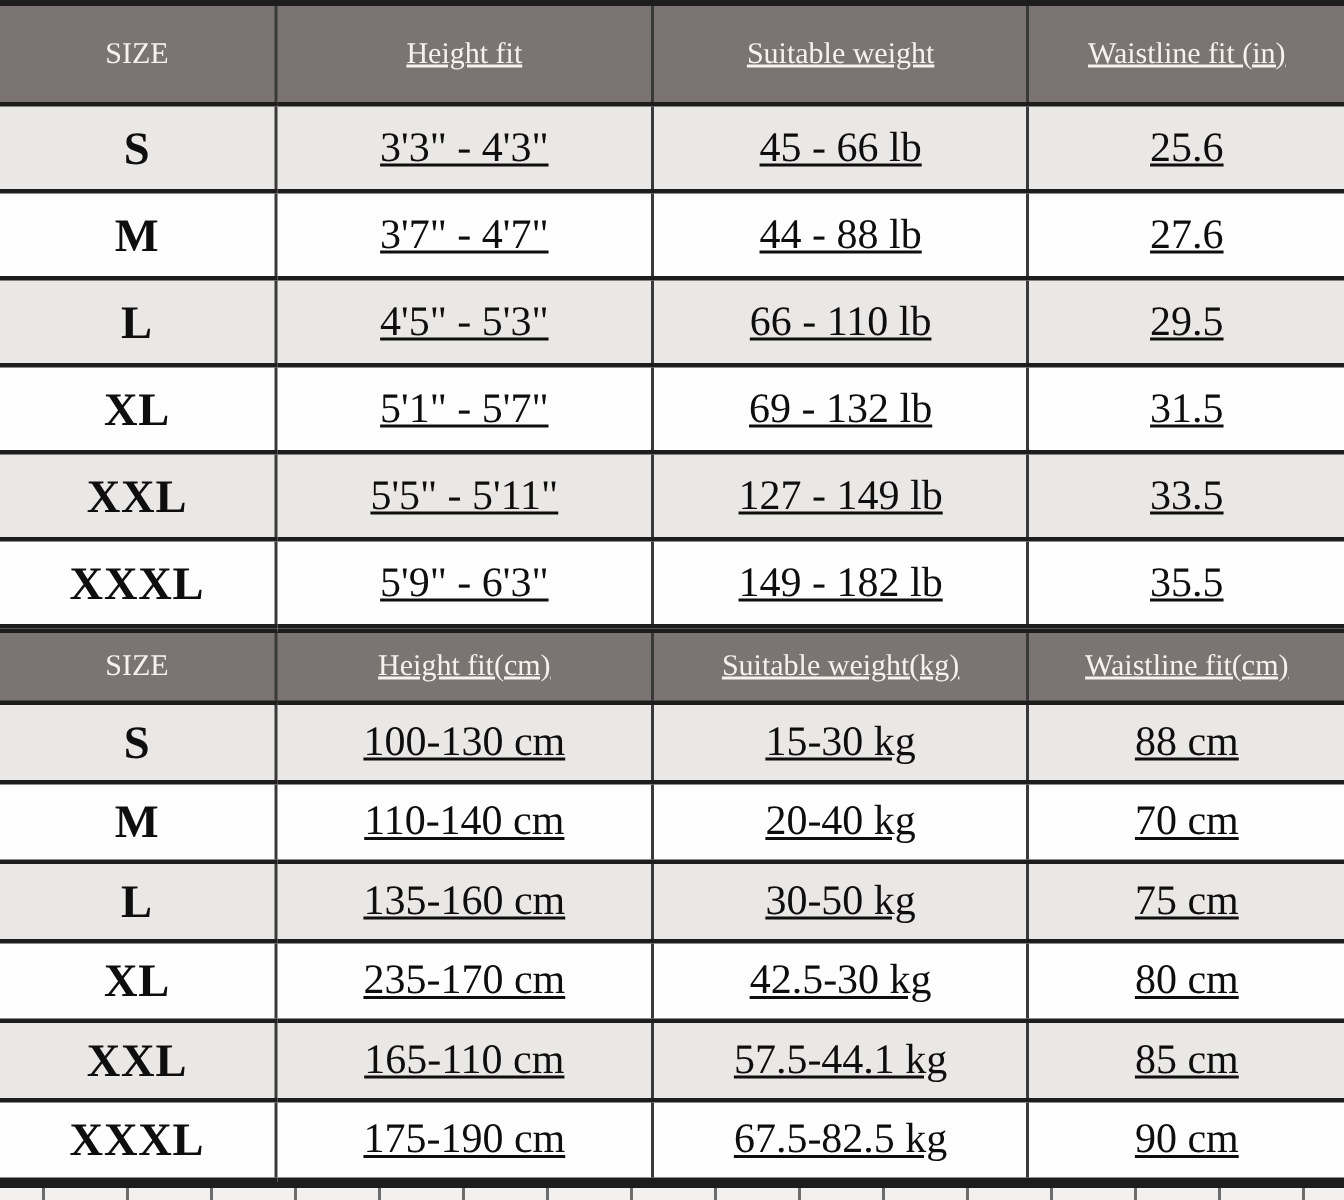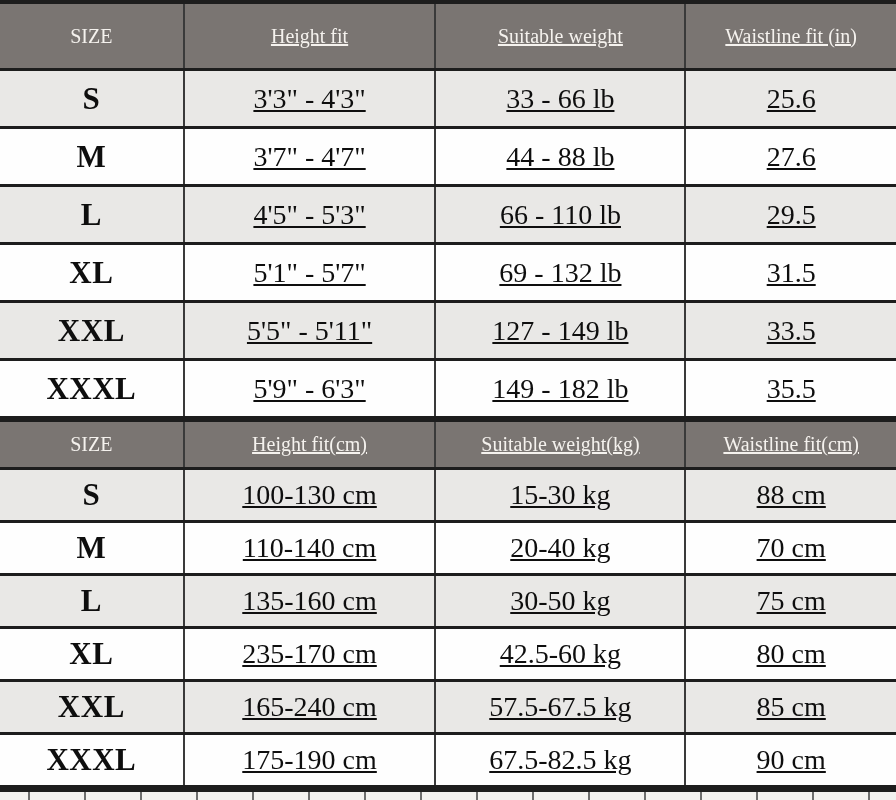--- a/index.html
+++ b/index.html
@@ -103,21 +103,21 @@
           <th>SIZE</th>
           <th>Height fit</th>
           <th>Suitable weight</th>
           <th>Waistline fit (in)</th>
         </tr>
     </thead>
     <tbody>
         <tr>
           <td class="size-col">S</td>
           <td>3'3" - 4'3"</td>
-          <td>33 - 66 lb</td>
+          <td>45 - 66 lb</td>
           <td>25.6</td>
         </tr>
         <tr>
           <td class="size-col">M</td>
           <td>3'7" - 4'7"</td>
           <td>44 - 88 lb</td>
           <td>27.6</td>
         </tr>
         <tr>
           <td class="size-col">L</td>
@@ -176,27 +176,27 @@
         </tr>
         <tr>
           <td class="size-col">L</td>
           <td>135-160 cm</td>
           <td>30-50 kg</td>
           <td>75 cm</td>
         </tr>
         <tr>
           <td class="size-col">XL</td>
           <td>235-170 cm</td>
-          <td>42.5-60 kg</td>
+          <td>42.5-30 kg</td>
           <td>80 cm</td>
         </tr>
         <tr>
           <td class="size-col">XXL</td>
-          <td>165-240 cm</td>
-          <td>57.5-67.5 kg</td>
+          <td>165-110 cm</td>
+          <td>57.5-44.1 kg</td>
           <td>85 cm</td>
         </tr>
         <tr>
           <td class="size-col">XXXL</td>
           <td>175-190 cm</td>
           <td>67.5-82.5 kg</td>
           <td>90 cm</td>
         </tr>
       </tbody>
   </table>

